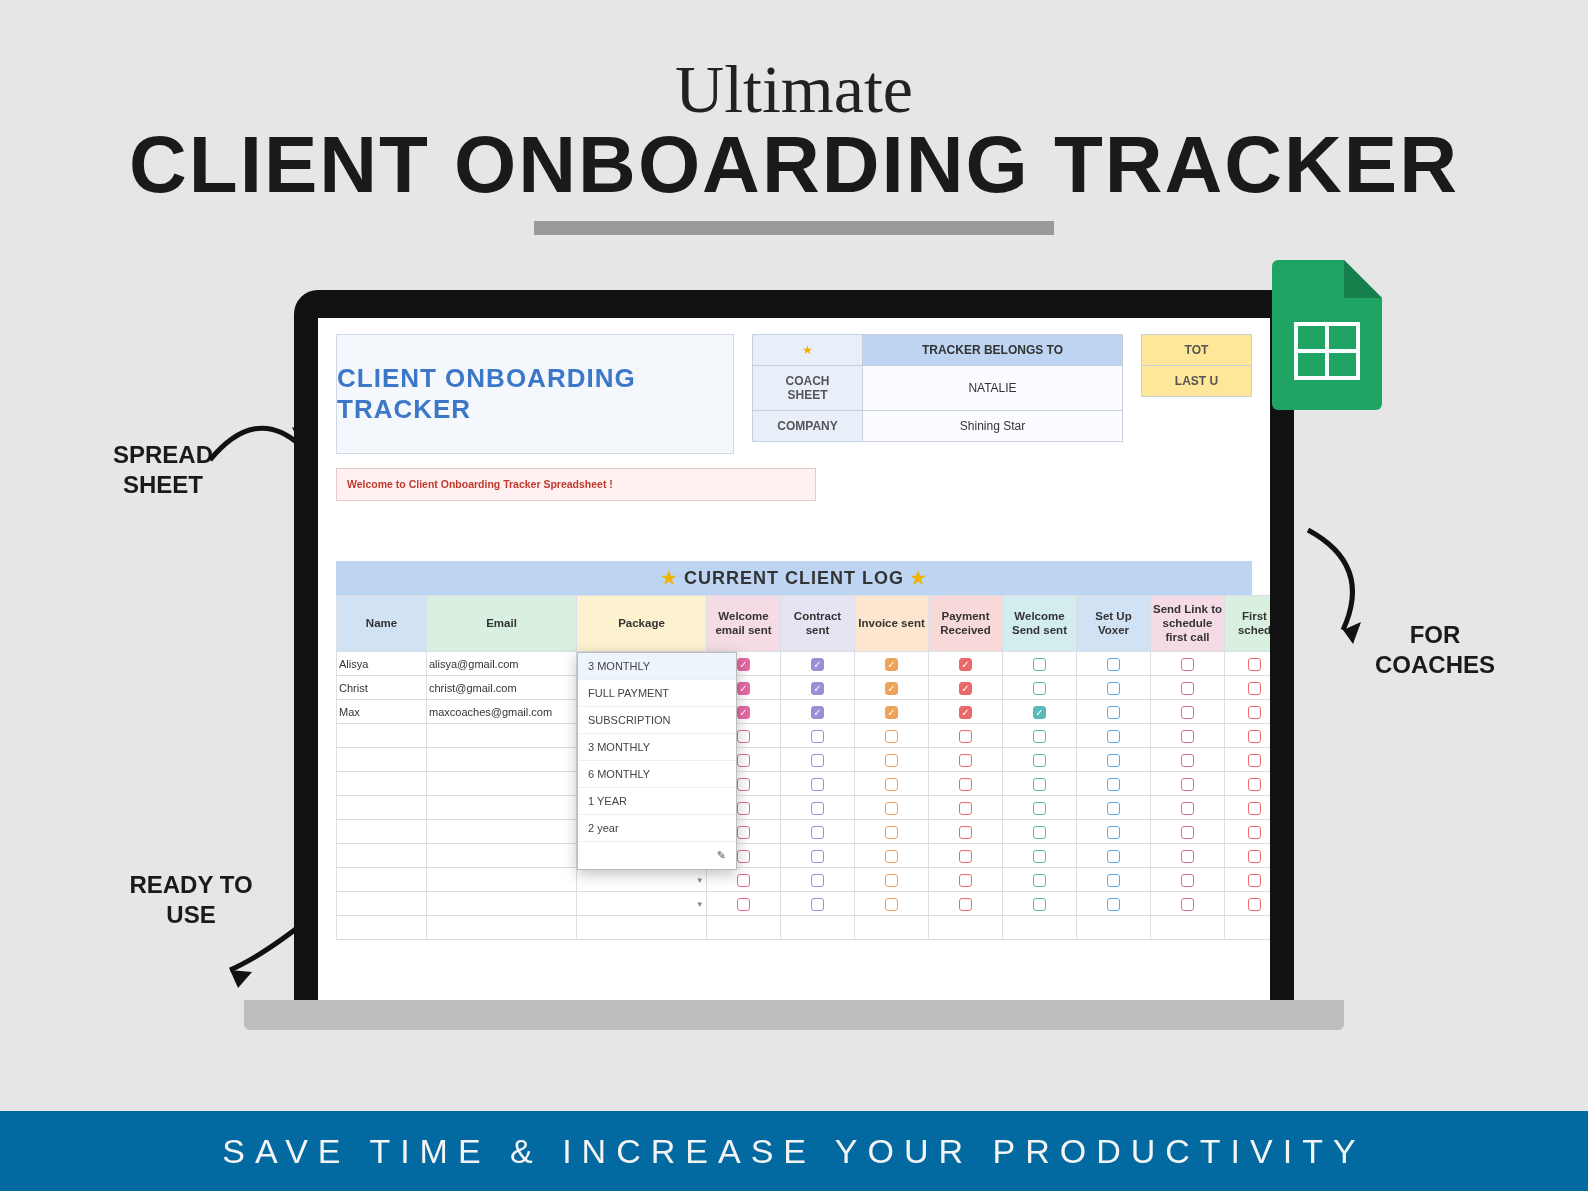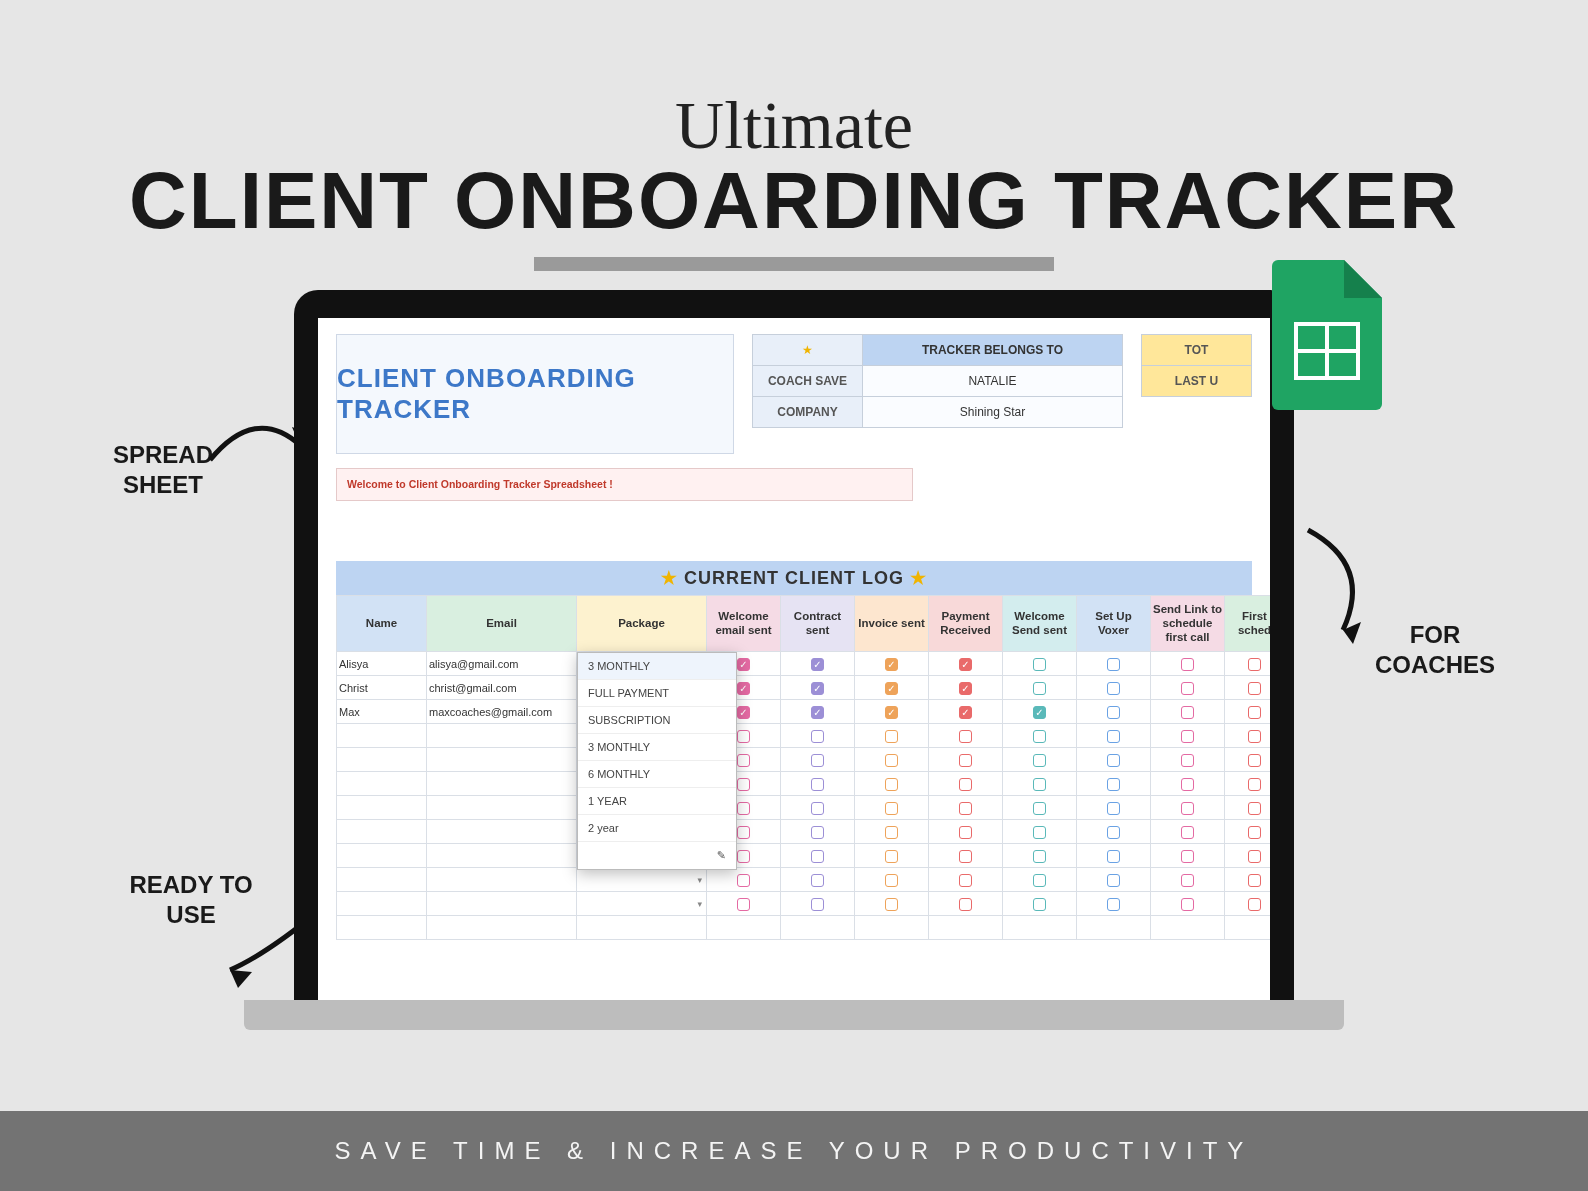--- a/index.html
+++ b/index.html
@@ -10,21 +10,20 @@
     font-family: Arial, Helvetica, sans-serif;
     position: relative;
     overflow: hidden;
   }
 
   .headline-block {
     position: absolute;
     top: 50px;
     left: 0; right: 0;
     text-align: center;
-    margin-top: 36px;
   }
   .script-title {
     font-family: "Brush Script MT", cursive;
     font-size: 68px;
     color: #222;
     margin-bottom: -10px;
   }
   .main-title {
     font-size: 80px;
     font-weight: 900;
@@ -99,21 +98,21 @@
     font-size: 12px;
   }
   .info-header { background: #bdd4f2; font-weight: 700; }
   .info-label  { background: #e8eff9; font-weight: 600; color: #555; min-width: 110px;}
   .info-value  { background: #fafcff; color: #333; min-width: 160px;}
   .info-star   { background: #e8eff9; width: 42px; font-size: 14px; color:#f0b400;}
   .yellow-cell { background: #ffe79a !important; font-weight:700; }
 
   .instructions {
     margin-top: 14px;
-    width: 577px;
+    width: 480px;
     background: #fff1f1;
     border: 1px solid #e5c9c9;
     padding: 8px 10px;
     font-size: 10.5px;
     line-height: 1.45;
     color: #6b3a3d;
   }
   .instructions .welcome { color: #c0392b; font-weight: 600; }
   .instructions .bullet { display:block; margin-top:4px; }
 
@@ -256,23 +255,23 @@
   #callout-spread { left: 98px;  top: 440px; width: 130px; }
   #callout-coach  { right: 78px; top: 620px; width: 150px; }
   #callout-ready  { left: 116px; top: 870px; width: 150px; }
 
   .arrow-svg { position:absolute; }
 
   .footer-bar {
     position: absolute;
     left: 0; right: 0; bottom: 0;
     height: 80px;
-    background: #737373;
+    background: #0369a1;
     color: #f4f4f4;
-    font-size: 24px;
+    font-size: 34px;
     letter-spacing: 10px;
     display: flex;
     align-items: center;
     justify-content: center;
     font-weight: 400;
     margin-top: 27px;
   }
 </style>
 </head>
 <body>
@@ -328,21 +327,21 @@
             <div class="title-card-text">CLIENT ONBOARDING TRACKER</div>
           </div>
 
           <table class="info-box">
             <tbody>
                 <tr>
               <td class="info-star">★</td>
               <td class="info-header" colspan="1" style="min-width:260px">TRACKER BELONGS TO</td>
             </tr>
             <tr>
-              <td class="info-label">COACH SAVE</td>
+              <td class="info-label">COACH SHEET</td>
               <td class="info-value">NATALIE</td>
             </tr>
             <tr>
               <td class="info-label">COMPANY</td>
               <td class="info-value">Shining Star</td>
             </tr>
           </tbody>
             </table>
 
           <table class="info-box" style="margin-left:auto">

